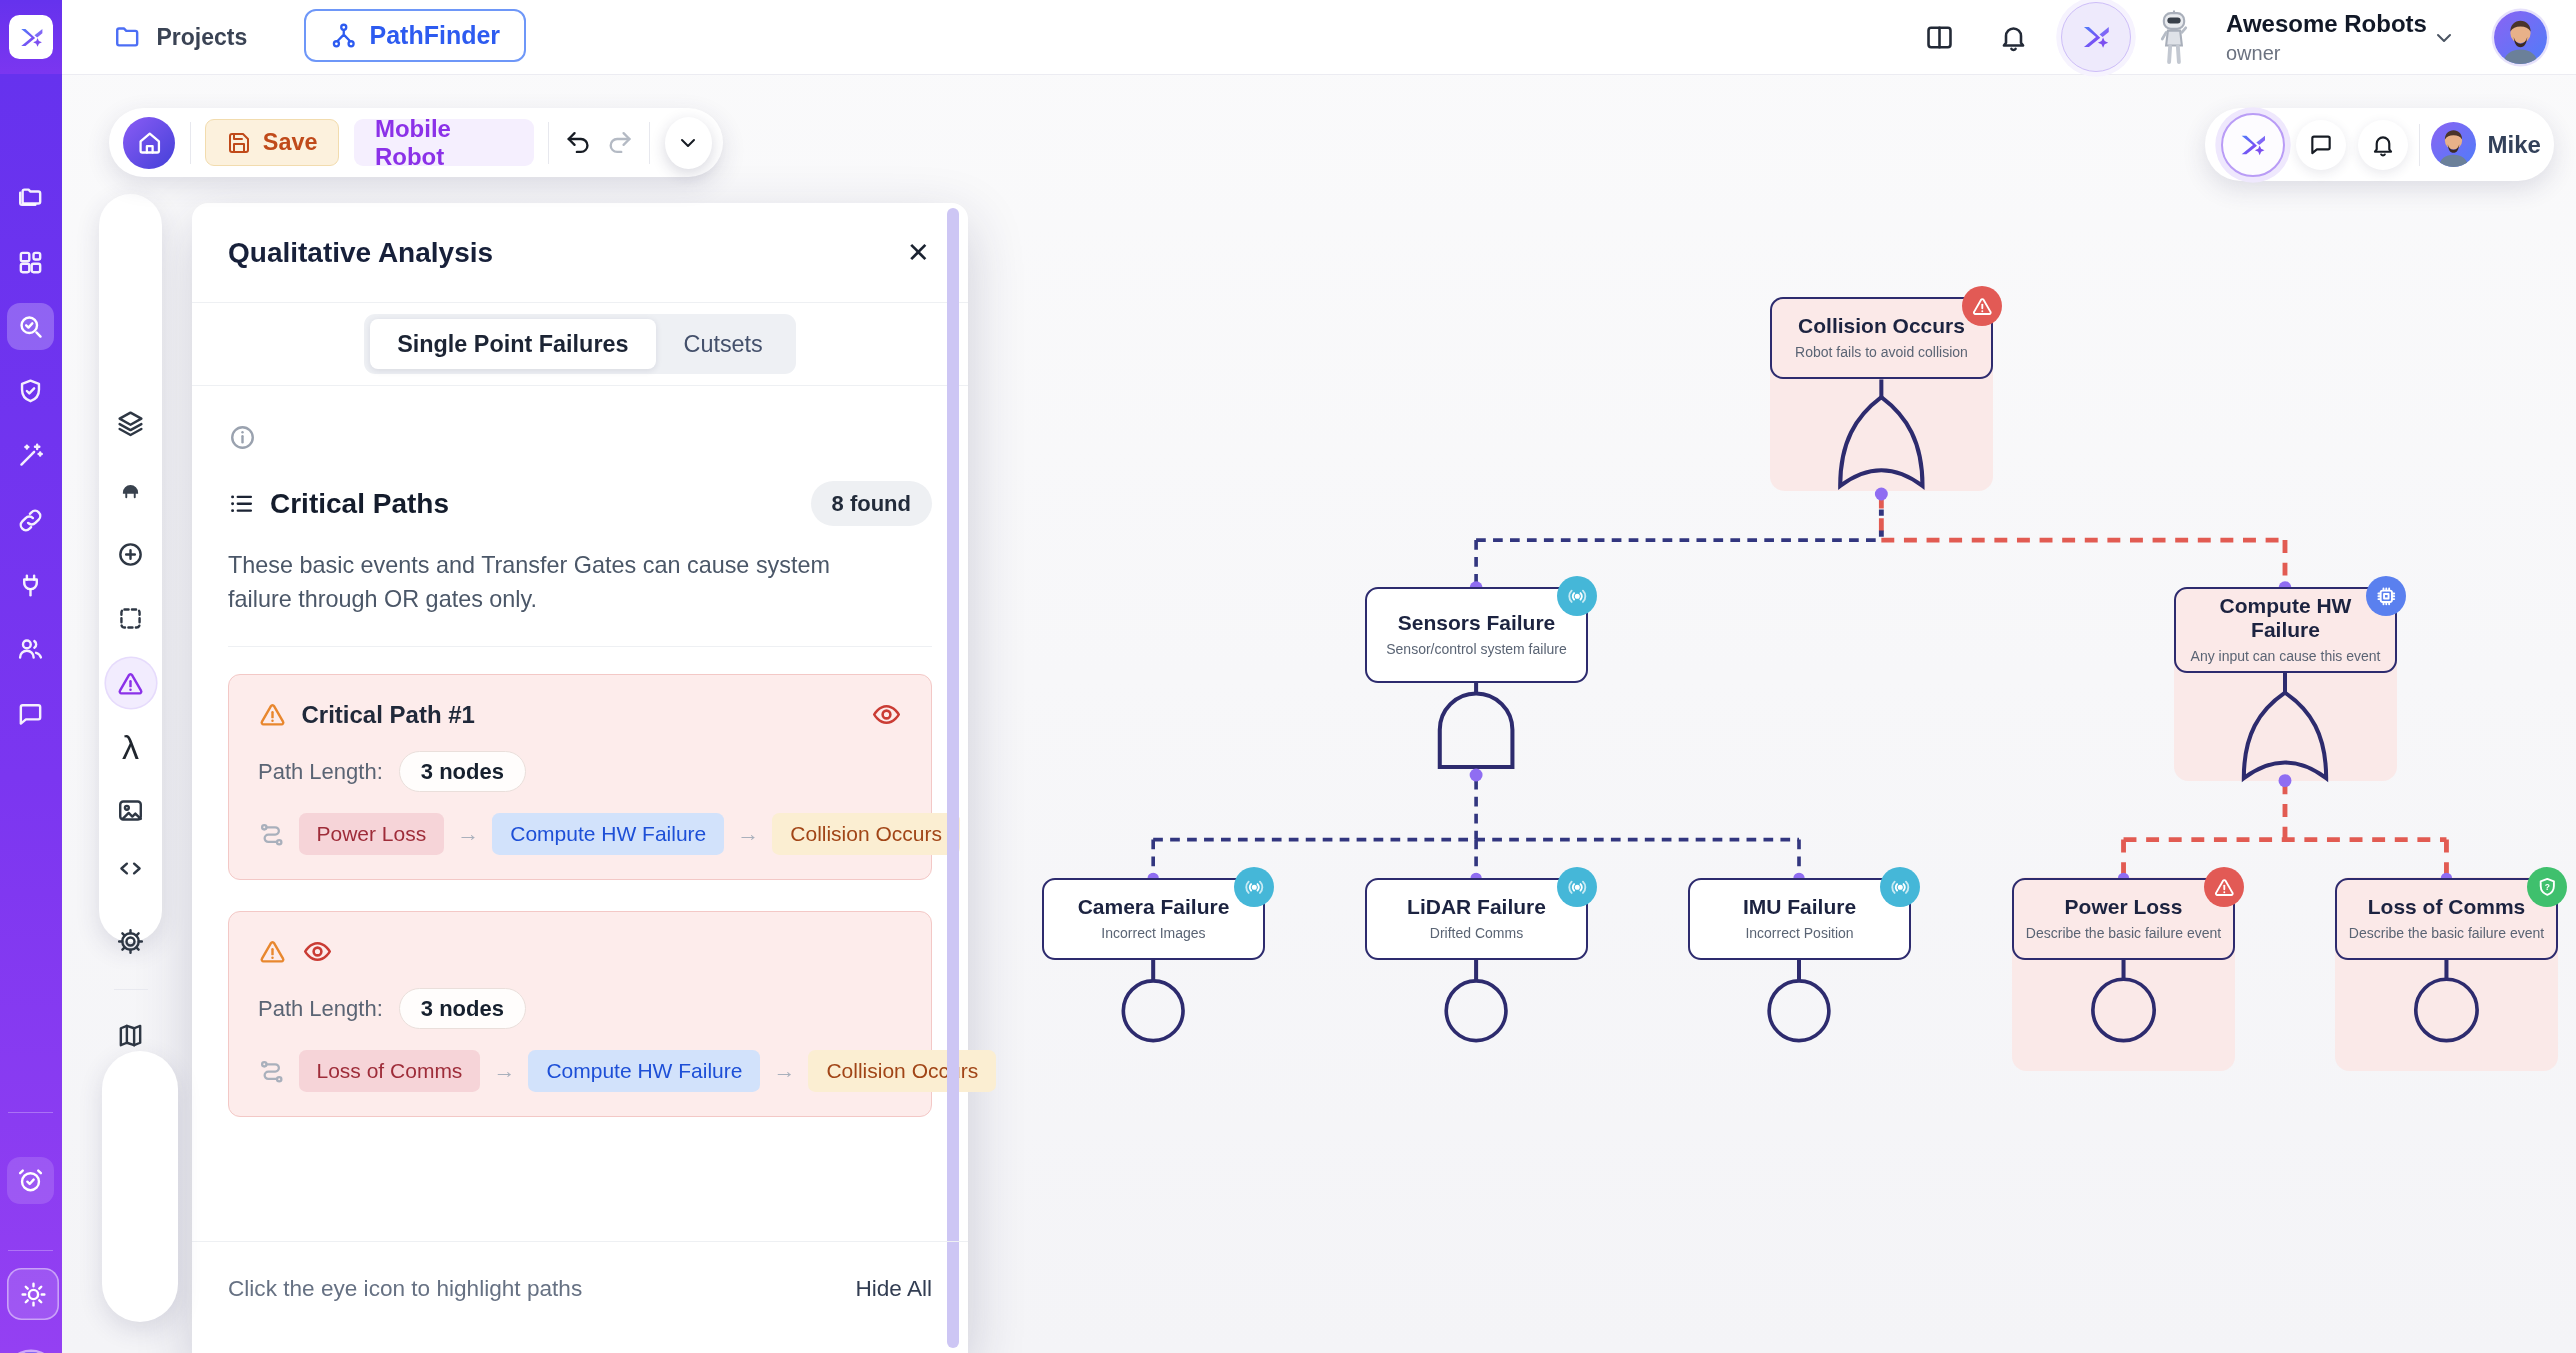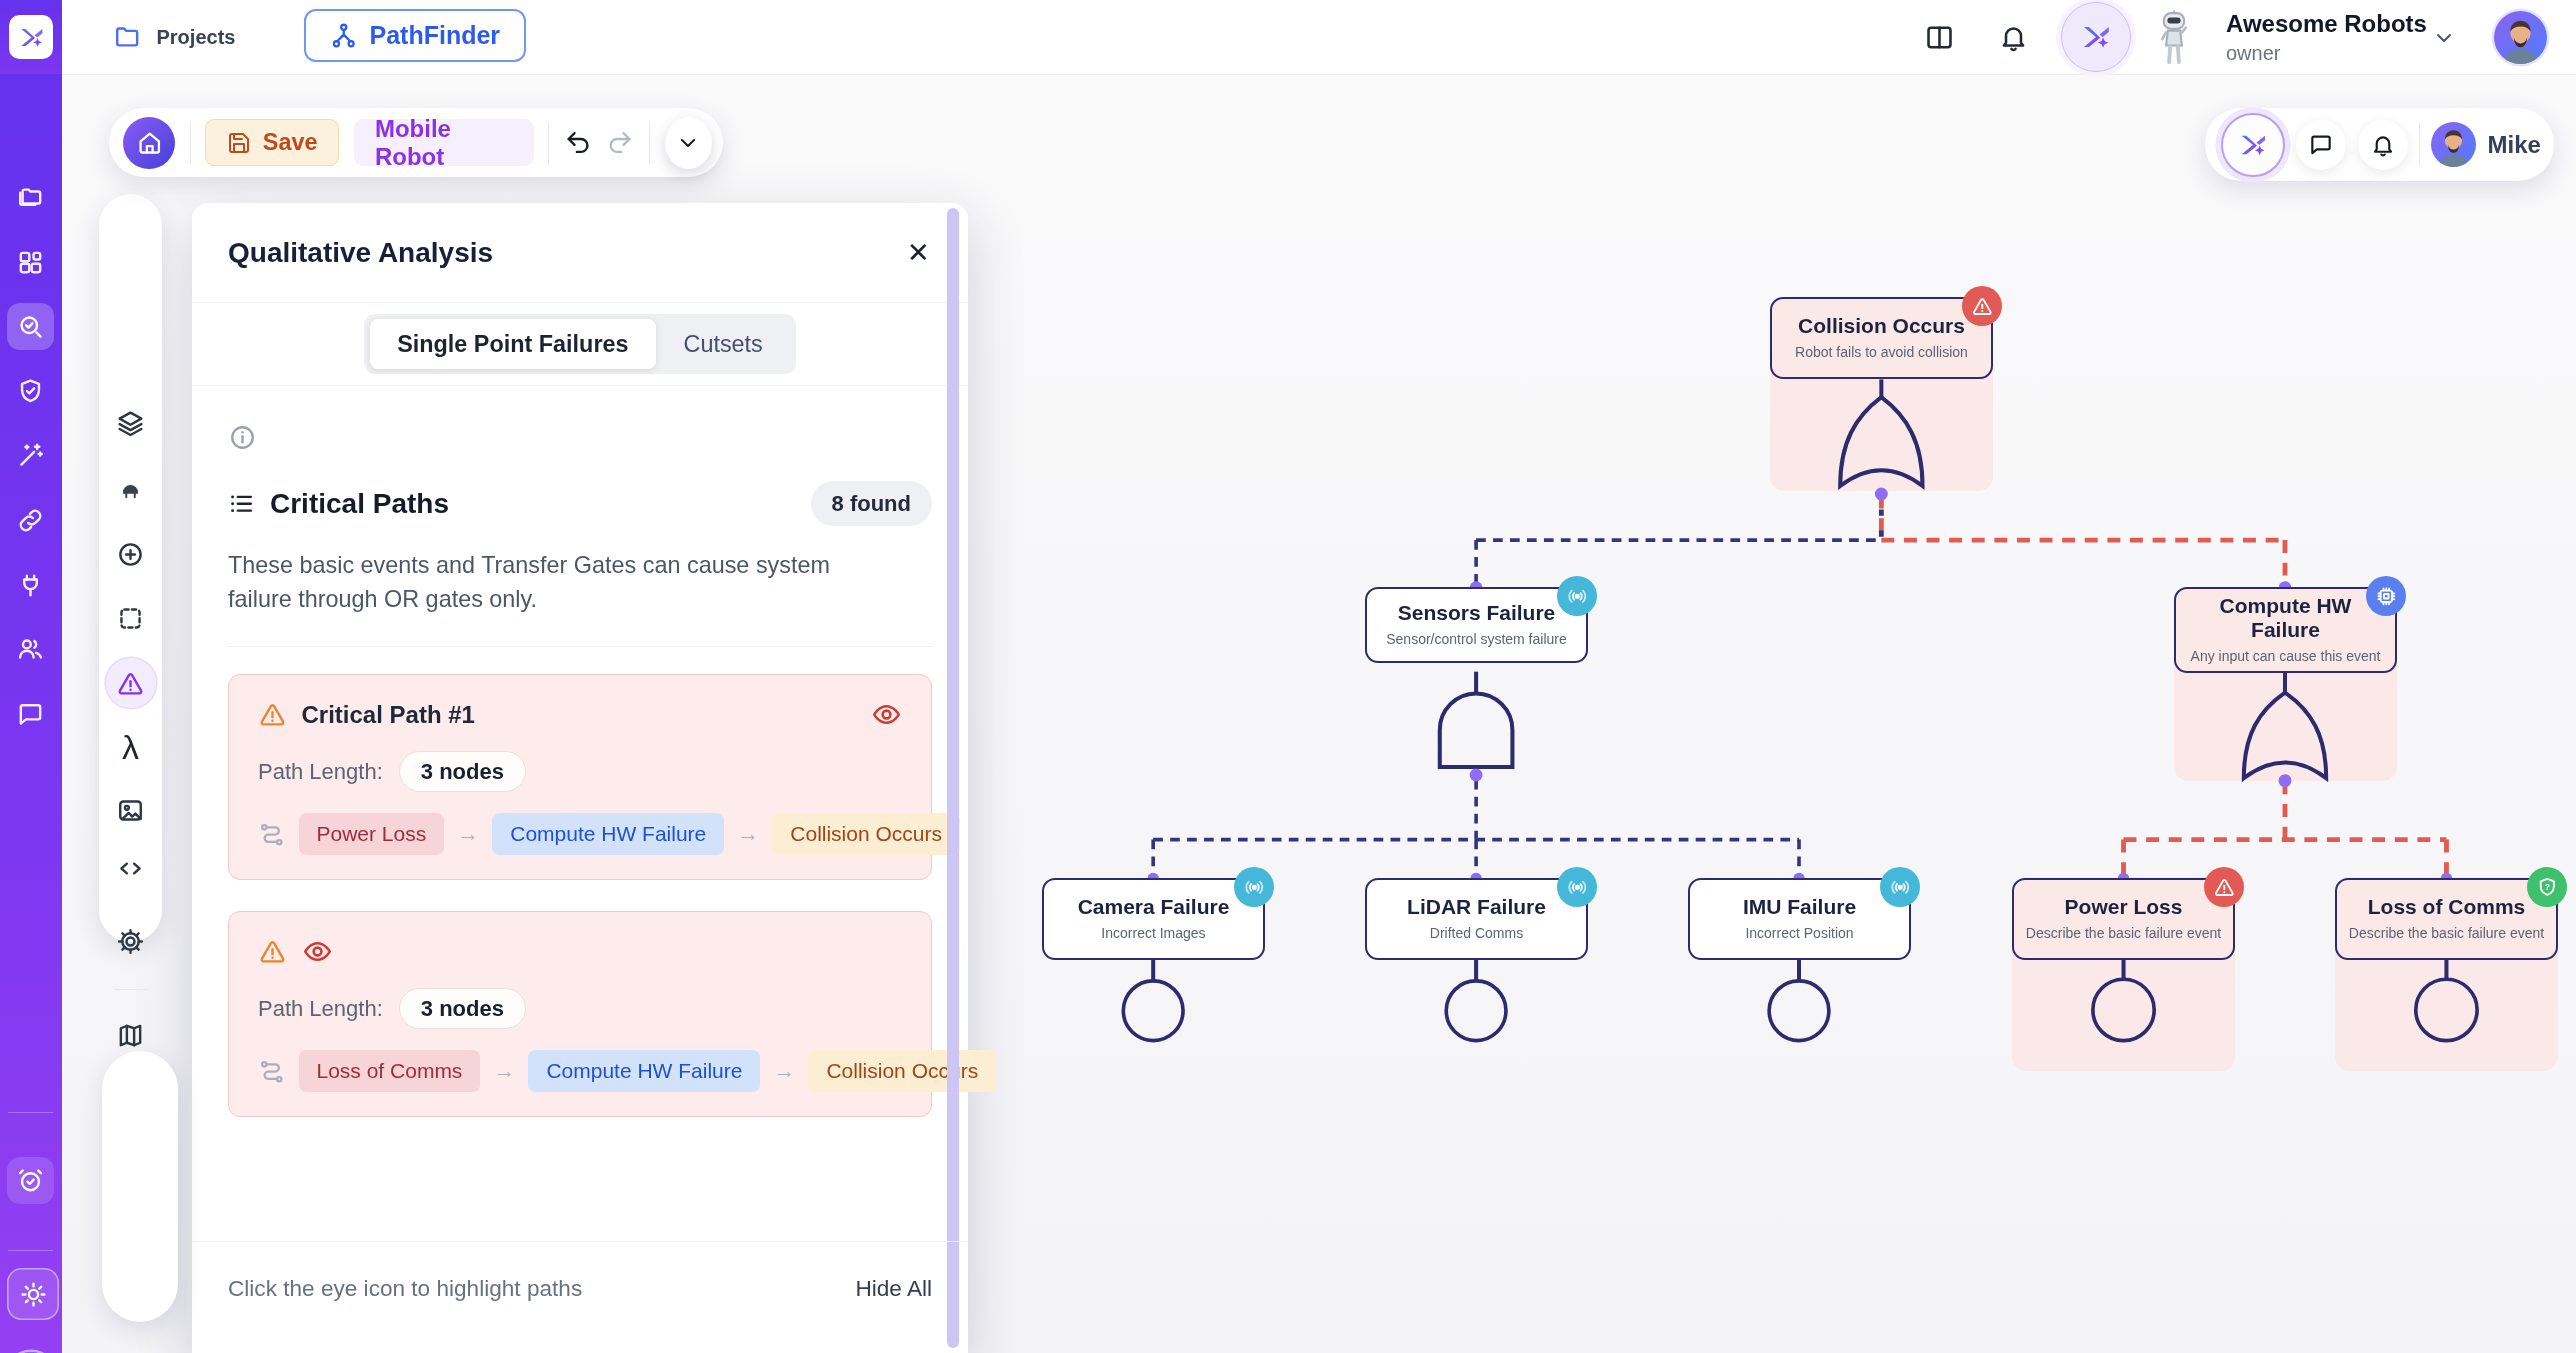--- a/index.html
+++ b/index.html
@@ -9,21 +9,21 @@
   .ic{display:inline-block;line-height:0;}
   .ic svg{width:100%;height:100%;display:block;}
 
   
   .topbar{position:absolute;left:0;top:0;width:2576px;height:74px;background:#ffffff;border-bottom:1.6px solid #ececf2;z-index:30;}
   .logo-tile{position:absolute;left:0;top:0;width:62px;height:74px;background:linear-gradient(180deg,#6532ed,#7b36f0);display:flex;align-items:center;justify-content:center;}
   .logo-sq{width:44px;height:44px;background:#fff;border-radius:10.5px;display:flex;align-items:center;justify-content:center;}
   .logo-sq .ic{width:29px;height:29px;}
   .tb-projects{position:absolute;left:113px;top:0;height:74px;display:flex;align-items:center;gap:14.5px;}
   .tb-projects .ic{width:29px;height:29px;color:#4c6ef5;}
-  .tb-projects span{font-size:20px;font-weight:600;color:#3a4354;}
+  .tb-projects span{font-size:23px;font-weight:600;color:#3a4354;}
   .pf-tab{position:absolute;left:304px;top:9px;height:53px;border:2px solid #6e97f8;border-radius:12px;background:#fff;display:flex;align-items:center;gap:12px;padding:0 24px;box-sizing:border-box;}
   .pf-tab .ic{width:27.5px;height:27.5px;color:#2d5bf0;}
   .pf-tab span{font-size:25px;font-weight:600;color:#2d5bf0;}
   .tb-iconbtn{position:absolute;top:22px;width:31px;height:31px;color:#232a37;cursor:pointer;}
   .tb-ai{position:absolute;left:2061px;top:2.4px;width:68px;height:68px;border-radius:50%;background:#eeeafc;border:1.6px solid #cdbdf8;display:flex;align-items:center;justify-content:center;box-shadow:0 0 0 4.8px #f6f3fe;}
   .tb-ai .ic{width:34px;height:34px;}
   .tb-robot{position:absolute;left:2153px;top:6.5px;width:42px;height:63px;}
   .tb-org{position:absolute;left:2226px;top:11.3px;line-height:1.1;}
   .tb-org .name{font-size:24px;font-weight:700;color:#111827;}
   .tb-org .role{font-size:20px;color:#6b7280;margin-top:4.8px;}
@@ -206,21 +206,21 @@
           <svg viewBox="0 0 24 24" fill="none" stroke="currentColor" stroke-width="2" stroke-linecap="round" stroke-linejoin="round">
             <path d="M10.7 5.1L3.3 17.9a1.5 1.5 0 0 0 1.3 2.3h14.8a1.5 1.5 0 0 0 1.3-2.3L13.3 5.1a1.5 1.5 0 0 0-2.6 0z"></path>
             <path d="M12 10.2v4"></path>
             <path d="M12 17.2h.01"></path>
           </svg>
         </span>
       </div>
     <div class="n-title">Collision Occurs</div>
     <div class="n-sub">Robot fails to avoid collision</div>
   </div>
-  <div class="node white" style="left:1365px;top:587px;height:76px;">
+  <div class="node white" style="left:1365px;top:587px;height:96px;">
     <div class="badge b-teal">
         <span class="ic">
           <svg viewBox="0 0 24 24" fill="none" stroke="currentColor" stroke-width="2" stroke-linecap="round" stroke-linejoin="round">
             <circle cx="12" cy="12" r="1.7" fill="currentColor"></circle>
             <path d="M8.6 8.6a4.8 4.8 0 0 0 0 6.8M15.4 8.6a4.8 4.8 0 0 1 0 6.8"></path>
             <path d="M6 6a8.4 8.4 0 0 0 0 12" opacity=".7"></path>
             <path d="M18 6a8.4 8.4 0 0 1 0 12" opacity=".7"></path>
           </svg>
         </span>
       </div>

